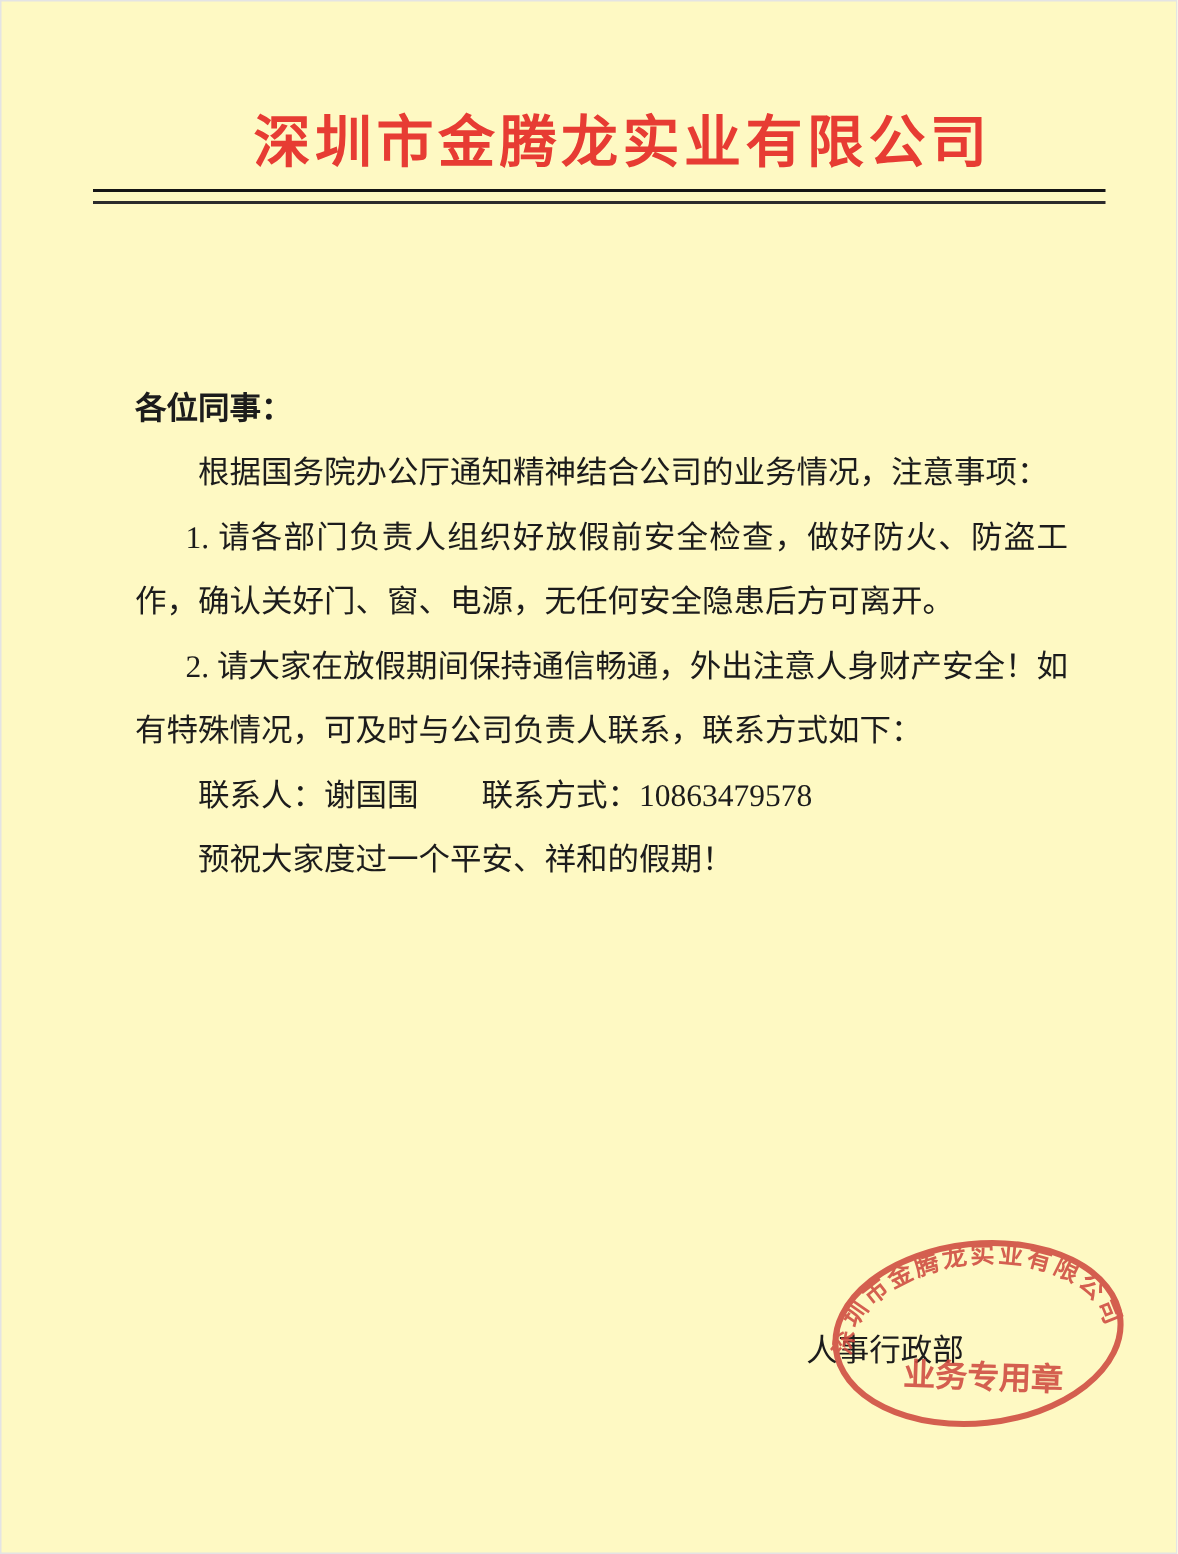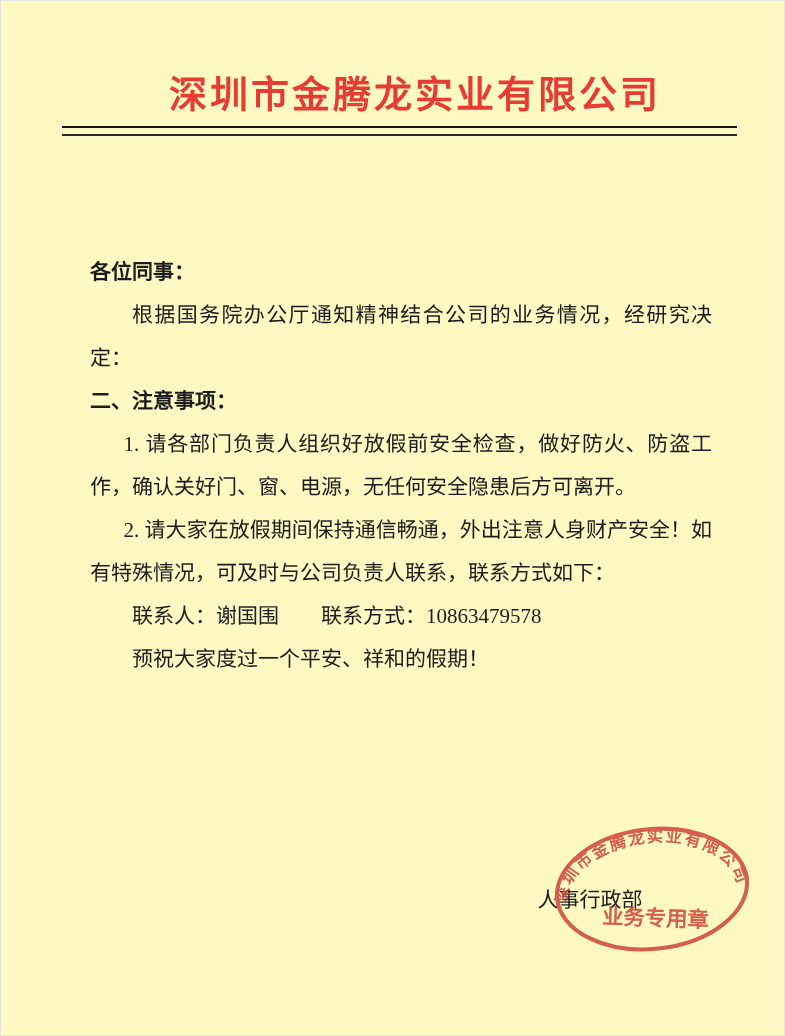--- a/index.html
+++ b/index.html
@@ -90,24 +90,23 @@
 
   <div class="company-name">深圳市金腾龙实业有限公司</div>
 
   <div class="double-rule"></div>
 
 
   <div class="content">
 
     <p class="bold">各位同事：</p>
 
-    <p class="indent2">根据国务院办公厅通知精神结合公司的业务情况，经研究决定：</p>
+    <p class="indent2">根据国务院办公厅通知精神结合公司的业务情况，注意事项：</p>
 
 
-    <p class="bold">二、注意事项：</p>
 
     <p class="indent16">1. 请各部门负责人组织好放假前安全检查，做好防火、防盗工作，确认关好门、窗、电源，无任何安全隐患后方可离开。</p>
 
     <p class="indent16 mt17">2. 请大家在放假期间保持通信畅通，外出注意人身财产安全！如有特殊情况，可及时与公司负责人联系，联系方式如下：</p>
 
     <p class="indent2 mt16"><span>联系人：谢国围</span><span class="contact-gap"></span><span>联系方式：10863479578</span></p>
 
     <p class="indent2">预祝大家度过一个平安、祥和的假期！</p>
 
   </div>

